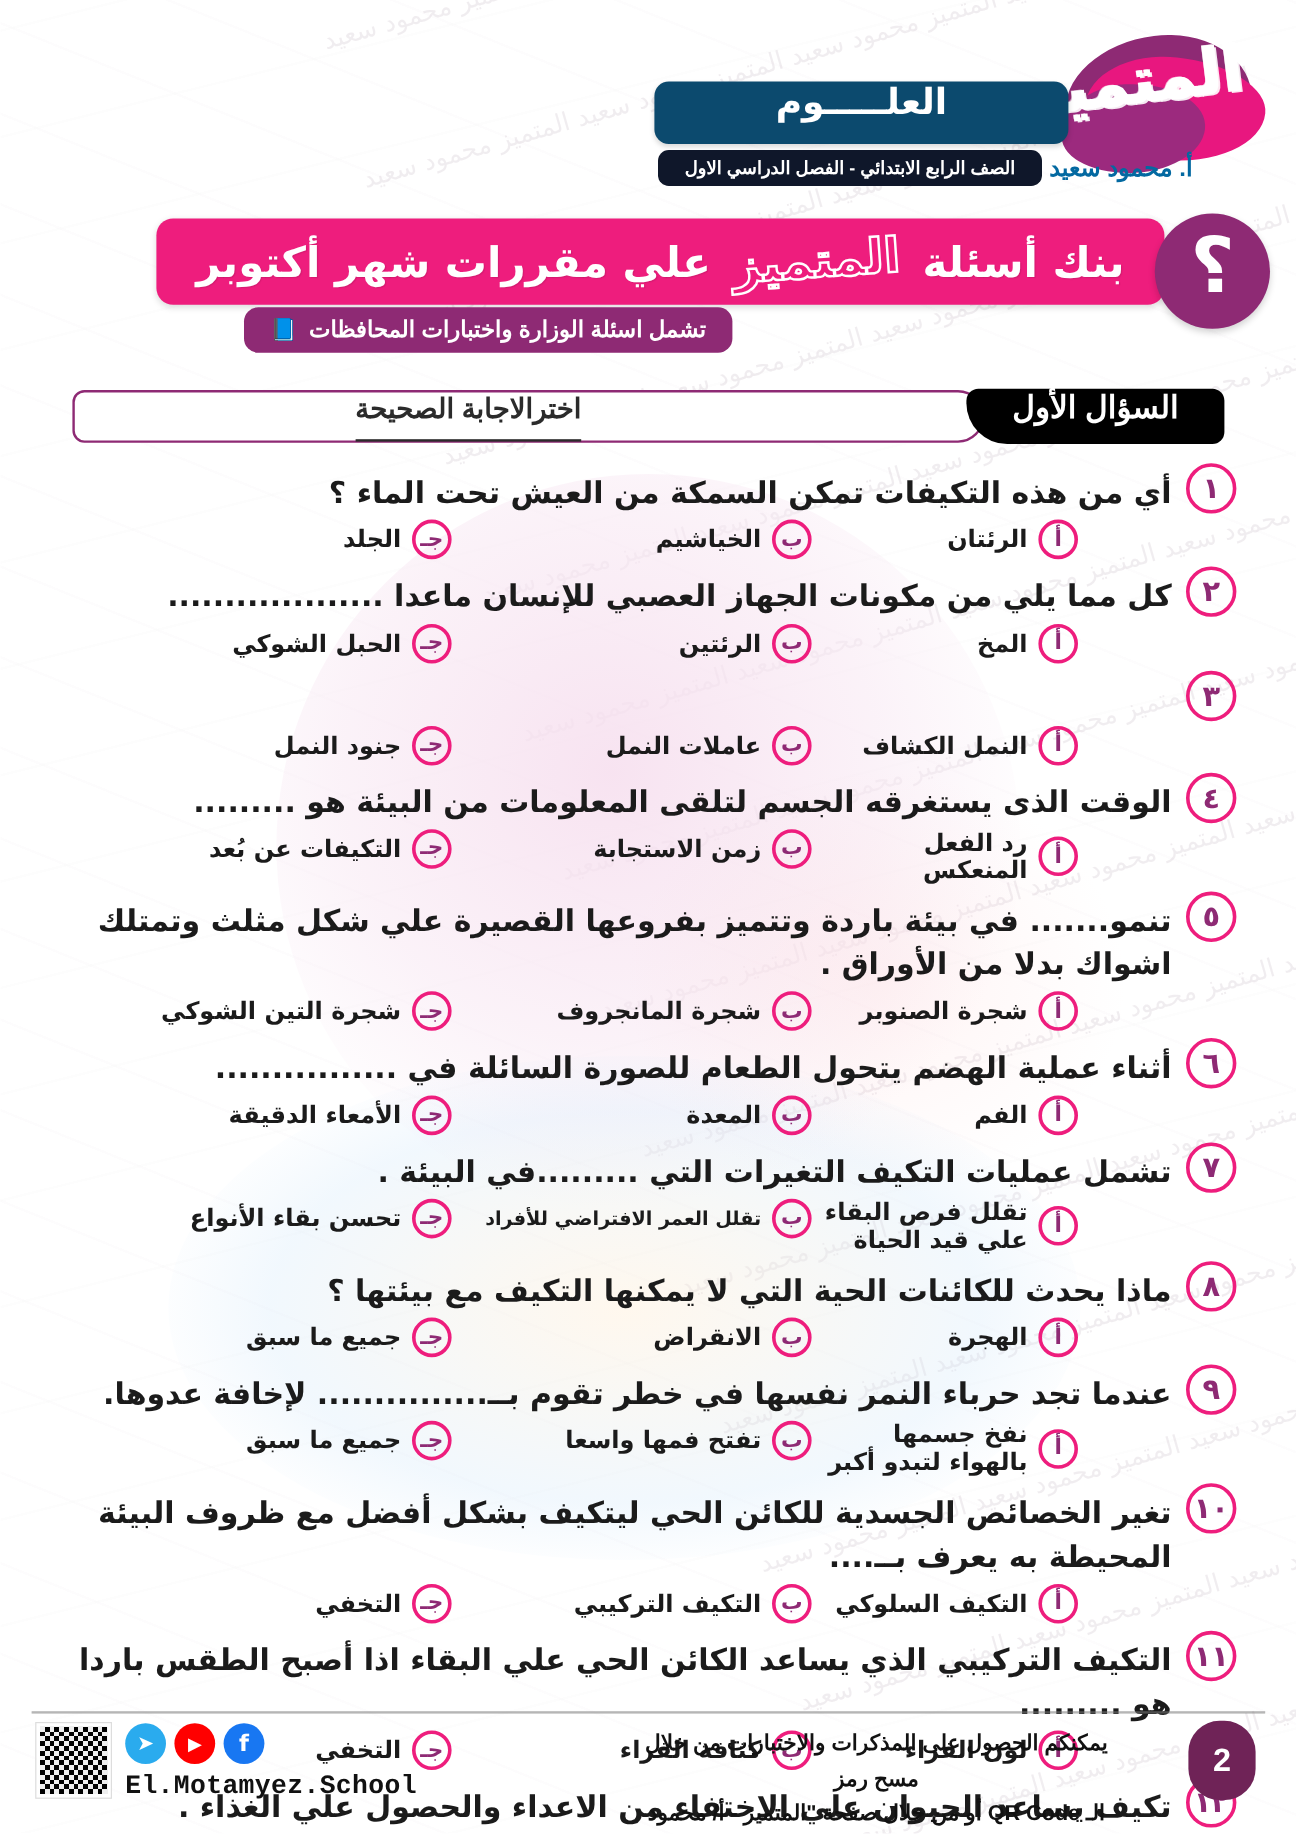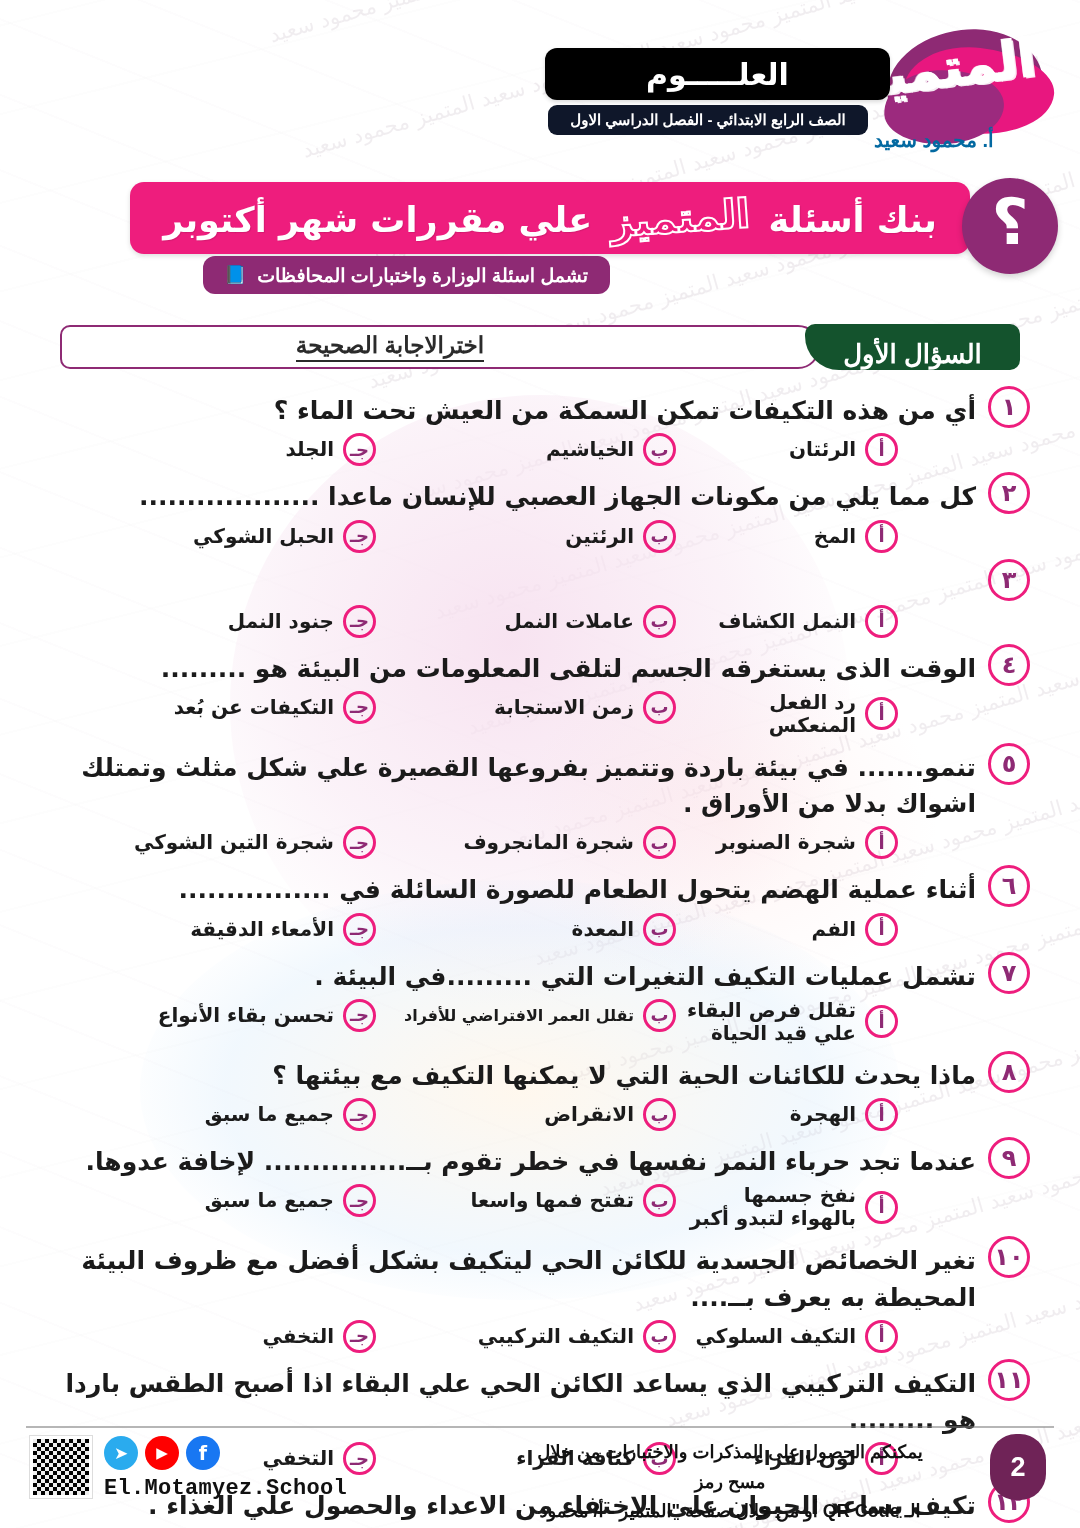--- a/index.html
+++ b/index.html
@@ -85,24 +85,25 @@
     letter-spacing:-2px;
   }
   .logo-author{
     position:absolute; right:6px; top:128px; width:200px;
     text-align:left; font-size:20px; font-weight:bold;
     color:#0369a1; letter-spacing:1px;
   }
 
   .subject-wrap{ position:absolute; right:190px; top:48px; }
   .subject-bar{
-    width:345px; height:52px; background:#000000;
+    width:345px; height:52px; background:#0c4a6e;
     border-radius:12px;
-    display:flex; align-items:center; justify-content:center;
+    display:flex; justify-content:center;
     box-shadow:0 2px 4px rgba(0,0,0,.15);
+    margin-top:20px;
   }
   .subject-bar span{
     color:#fff; font-size:30px; font-weight:bold; letter-spacing:1px;
     font-family:"DejaVu Sans", sans-serif;
   }
   .grade-bar{
     margin-top:5px; margin-right:22px;
     width:320px; height:30px; background:#0f172a;
     border-radius:9px;
     display:flex; align-items:center; justify-content:center;
@@ -157,37 +158,37 @@
   .banner-sub span.t{ color:#fff; font-size:19px; font-weight:bold; white-space:nowrap;}
   .book-icon{ font-size:18px; line-height:1; }
 
   
   .qhead{
     position:relative; margin:26px 60px 0 60px; height:46px;
   }
   .qhead-label{
     position:absolute; right:0; top:0;
     width:215px; height:46px;
-    background:#14532d;
+    background:#000000;
     border-radius:10px 10px 10px 34px;
-    display:flex; align-items:flex-end; justify-content:center;
+    display:flex; align-items:flex-start; justify-content:center;
     z-index:3;
   }
   .qhead-label span{ color:#fff; font-size:26px; font-weight:bold; }
   .qhead-strip{
     position:absolute; right:200px; left:0; top:1px; height:44px;
     background:#ffffff;
     border:2.5px solid #8e2a74;
     border-radius:10px 22px 22px 10px;
     display:flex; align-items:center; justify-content:center;
     z-index:2;
   }
   .qhead-strip span{
     color:#2b2b2b; font-size:23px; font-weight:bold;
-    border-bottom:2px solid #2b2b2b; padding-bottom:1px;
+    border-bottom:2px solid #2b2b2b; padding-bottom:12px;
     margin-right:100px;
   }
 
   
   .qlist{ margin:16px 50px 0 50px; }
   .qrow{ margin-bottom:6px; }
   .qline{
     display:flex; align-items:flex-start; gap:12px;
     justify-content:flex-start;
   }

